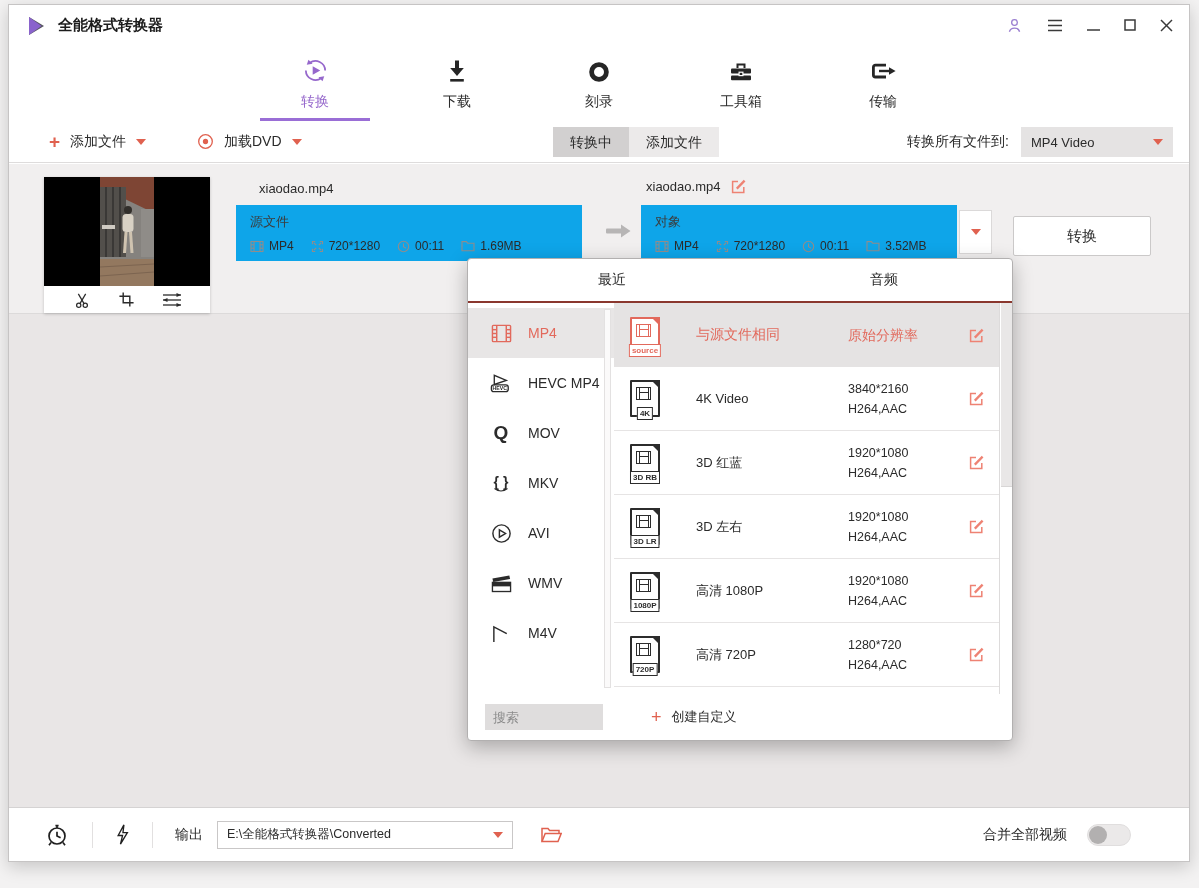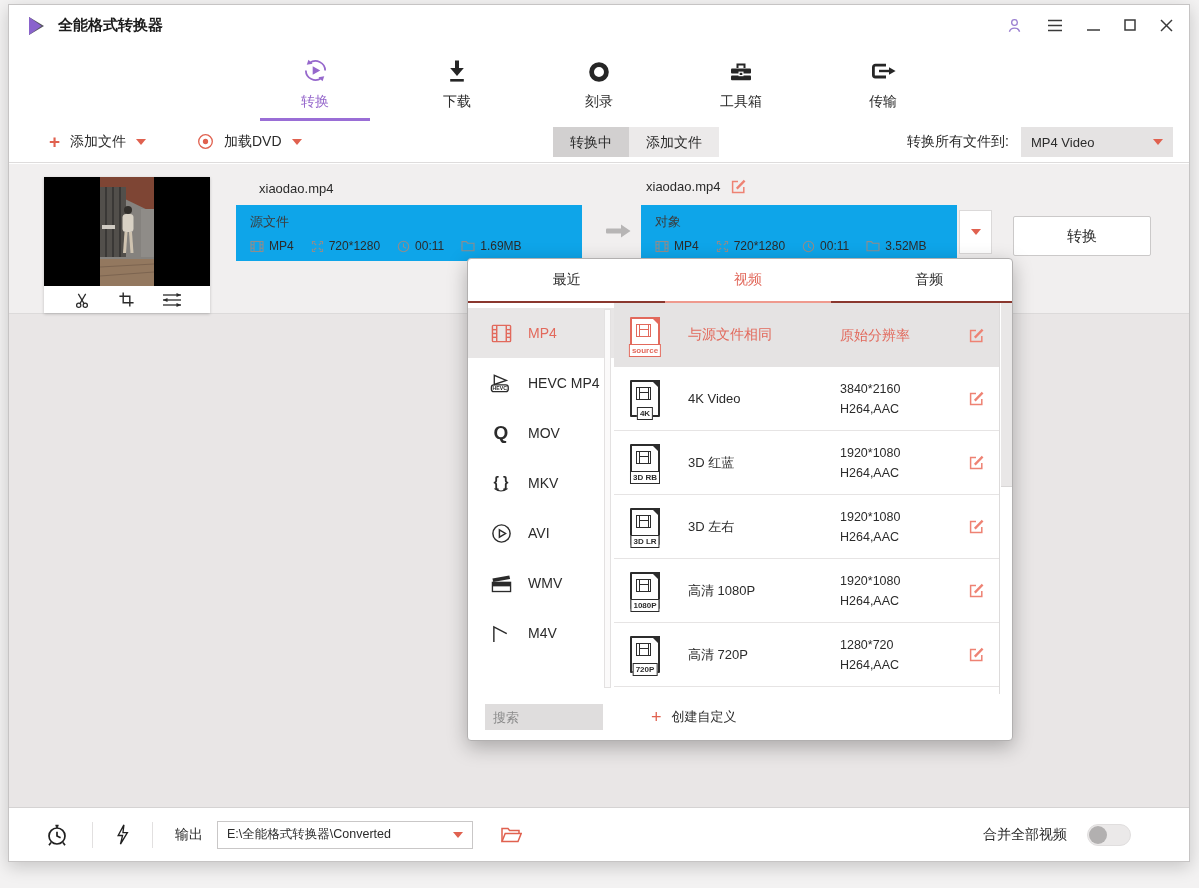--- a/index.html
+++ b/index.html
@@ -81,21 +81,21 @@
   .format-col { width:146px; flex-shrink:0; position:relative; overflow:hidden; padding-top:5px; }
   .format-item { height:50px; display:flex; align-items:center; gap:13px; padding-left:19px; font-size:14px; cursor:pointer; color:#2b2b2b; }
   .format-item.active { background:#e8e6e6; color:#e2695c; }
   .f-ic { width:28px; display:flex; justify-content:center; }
   .format-scroll { position:absolute; right:3px; top:6px; bottom:6px; width:7px; background:#fbfafa; border:1px solid #e3e1e1; }
 
   .preset-col { flex:1; position:relative; padding-right:13px; }
   .preset-row { height:64px; display:flex; align-items:center; padding:0 14px 0 16px; border-bottom:1px solid #e6e4e4; cursor:pointer; background:#fff; }
   .preset-row.active { background:#e5e3e3; border-bottom:none; }
   .preset-row.active .p-label, .preset-row.active .p-specs { color:#e2695c; font-size:14px; }
-  .p-label { font-size:13px; margin-left:28px; width:152px; }
+  .p-label { font-size:13px; margin-left:36px; width:152px; }
   .p-specs { font-size:12.5px; line-height:20px; }
   .preset-row .edit-ic { margin-left:auto; }
 
   .p-icon { width:30px; height:37px; border:2px solid currentColor; border-radius:1px; position:relative; background:#fff; flex-shrink:0; color:#2c2c2c; }
   .preset-row.active .p-icon { color:#e2695c; }
   .p-fold { position:absolute; top:-2px; right:-2px; width:0; height:0; border-top:9px solid currentColor; border-left:9px solid transparent; }
   .p-film { position:absolute; left:4px; top:5px; width:15px; height:13px; border:1.5px solid currentColor; }
   .p-film::before { content:""; position:absolute; left:2px; right:2px; top:4px; border-top:1.5px solid currentColor; }
   .p-film::after { content:""; position:absolute; top:0; bottom:0; left:2px; width:8px; border-left:1.5px solid currentColor; border-right:1.5px solid currentColor; }
   .p-badge { position:absolute; left:50%; bottom:-5px; transform:translateX(-50%); background:#fff; border:1.5px solid currentColor; font-size:8px; font-weight:bold; line-height:9px; padding:1px 2px; white-space:nowrap; }
@@ -107,21 +107,21 @@
   .search-input { width:118px; height:26px; background:#dfdddd; border:none; outline:none; padding:0 8px; font-size:13px; color:#333; font-family:inherit; }
   .search-input::placeholder { color:#8a8a8a; }
   .create-custom { display:flex; align-items:center; gap:10px; font-size:13px; cursor:pointer; }
   .create-custom .plus-glyph { font-size:18px; font-weight:normal; }
 
   
   .bottombar { position:absolute; left:0; right:0; bottom:0; height:54px; background:#fff; border-top:1px solid #d5d3d3; display:flex; align-items:center; padding:0 38px 0 36px; }
   .bb-div { width:1px; height:26px; background:#e2e0e0; }
   .bb-ic { color:#1f1f1f; display:inline-flex; cursor:pointer; }
   .out-label { font-size:14px; margin:0 14px 0 0; }
-  .path-box { width:256px; height:28px; border:1px solid #c9c7c7; display:flex; align-items:center; padding:0 9px; background:#fff; }
+  .path-box { width:296px; height:28px; border:1px solid #c9c7c7; display:flex; align-items:center; padding:0 9px; background:#fff; }
   .path-box input { border:none; outline:none; flex:1; font-size:12.5px; color:#2b2b2b; font-family:inherit; background:transparent; }
   .folder-open { color:#e0614f; margin-left:27px; display:inline-flex; cursor:pointer; }
   .merge-label { margin-left:auto; font-size:14px; }
   .toggle { width:44px; height:22px; border-radius:11px; background:#ebe9e9; border:1px solid #e0dede; position:relative; margin:0 20px; cursor:pointer; flex-shrink:0; }
   .toggle-knob { position:absolute; left:1px; top:1px; width:18px; height:18px; border-radius:50%; background:#b2b0b0; }
   .convert-all { width:138px; height:38px; background:#7d52c1; border:none; border-radius:3px; color:#fff; font-size:15px; font-family:inherit; cursor:pointer; }
 </style>
 </head>
 <body>
 
@@ -433,21 +433,20 @@
         <span class="caret"></span>
       </div>
 
       <button class="convert-btn">转换</button>
     </div>
   </div>
 
   <div class="popup">
     <div class="popup-tabs">
       <div class="popup-tab">最近</div>
-      <div class="popup-tab active">视频</div>
       <div class="popup-tab">音频</div>
     </div>
 
     <div class="popup-body">
       <div class="format-col">
         <div class="format-item active">
           <span class="f-ic">
             <svg width="23" height="21" viewBox="0 0 24 22" fill="none" stroke="currentColor" stroke-width="1.5">
                 <rect x="2.5" y="2.5" width="19" height="17" rx="1"></rect>
                 <line x1="7" y1="2.5" x2="7" y2="19.5"></line>

